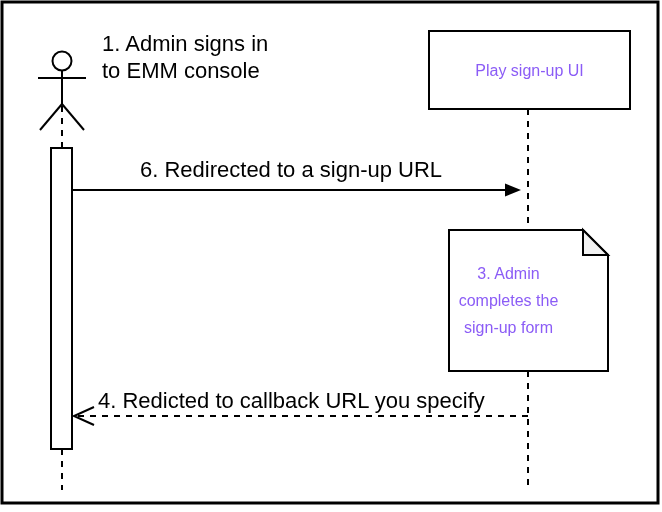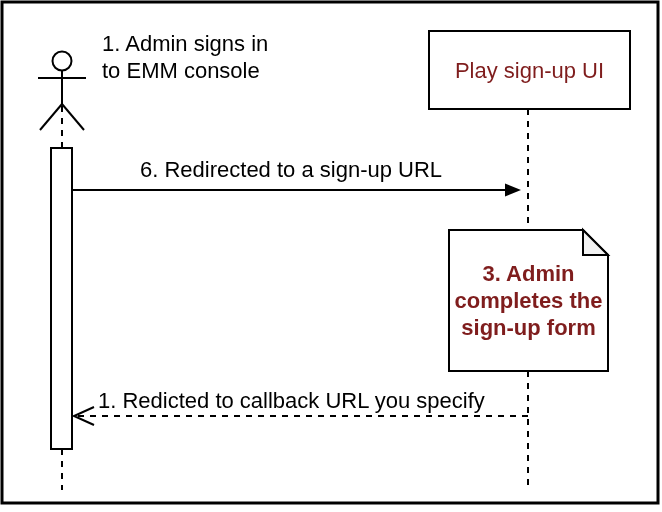--- a/index.html
+++ b/index.html
@@ -27,23 +27,23 @@
     color: #000000;
     white-space: pre-line;
   }
   .nowrap { white-space: nowrap; }
   .center-box {
     position: absolute;
     display: flex;
     align-items: center;
     justify-content: center;
     text-align: center;
-    font-size: 22px;
+    font-size: 16px;
     line-height: 27px;
-    color: #7f1d1d;
+    color: #8b5cf6;
   }
   .pre { white-space: pre-line; }
 </style>
 </head>
 <body>
 
 <div class="canvas">
 
   <svg width="662" height="512" viewBox="0 0 662 512">
 
@@ -77,19 +77,19 @@
     <polyline points="94,407 74,416 94,425" fill="none" stroke="#000000" stroke-width="2"></polyline>
   </svg>
 
   <div class="label" style="left:102px; top:30px;">1. Admin signs in
 to EMM console</div>
 
   <div class="center-box" style="left:429px; top:31px; width:201px; height:78px;">Play sign-up UI</div>
 
   <div class="label nowrap" style="left:140px; top:156px;">6. Redirected to a sign-up URL</div>
 
-  <div class="center-box pre" style="left:449px; top:230px; width:159px; height:141px;font-weight:bold;">3. Admin
+  <div class="center-box pre" style="left:429px; top:230px; width:159px; height:141px;">3. Admin
 completes the
 sign-up form</div>
 
-  <div class="label nowrap" style="left:98px; top:387px;">1. Redicted to callback URL you specify</div>
+  <div class="label nowrap" style="left:98px; top:387px;">4. Redicted to callback URL you specify</div>
 
 </div>
 
 </body></html>

